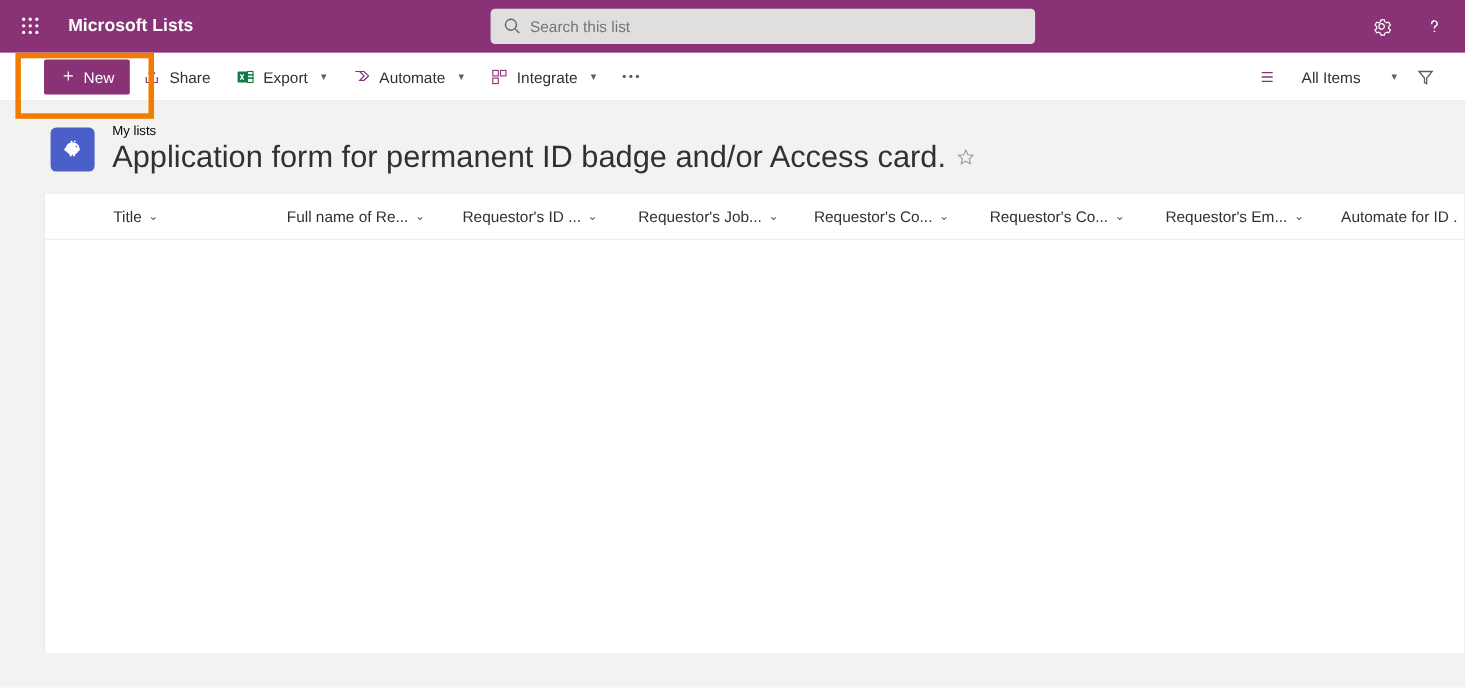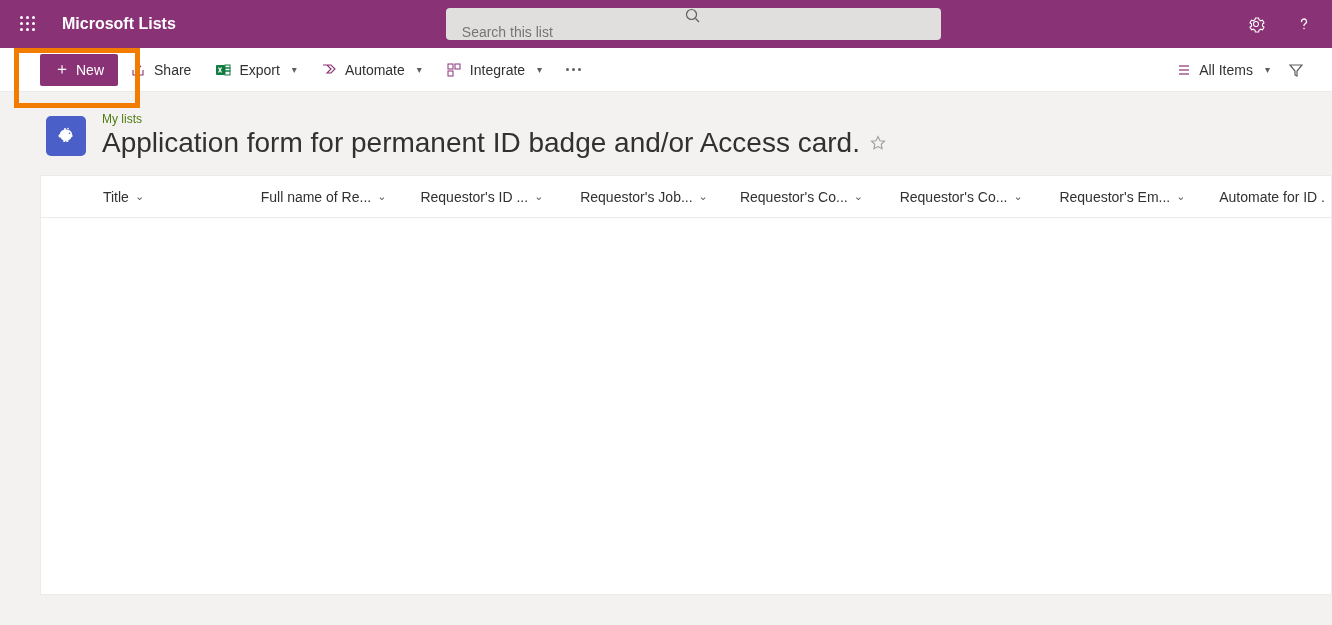--- a/index.html
+++ b/index.html
@@ -60,21 +60,20 @@
 
     .search-container {
       margin-left: 270px;
       display: flex;
       align-items: center;
       background: #e1dfdd;
       border-radius: 4px;
       width: 495px;
       height: 32px;
       padding: 0 12px;
-      flex-direction: column;
     }
 
     .search-icon {
       color: #605e5c;
       font-size: 16px;
     }
 
     .search-input {
       border: none;
       background: transparent;
@@ -191,21 +190,21 @@
     .command-bar-right {
       margin-left: auto;
       display: flex;
       align-items: center;
       gap: 10px;
     }
 
     .view-selector {
       display: flex;
       align-items: center;
-      gap: 8px;
+      gap: 24px;
       font-size: 14px;
       color: #323130;
       cursor: pointer;
     }
 
     .filter-icon {
       color: #605e5c;
       cursor: pointer;
       padding: 0 8px;
     }
@@ -229,21 +228,21 @@
       flex-shrink: 0;
     }
 
     .list-titles {
       display: flex;
       flex-direction: column;
     }
 
     .breadcrumb-text {
       font-size: 12px;
-      color: #4d7c0f;
+      color: #000000;
       margin-bottom: 1px;
     }
 
     .list-title {
       font-size: 28px;
       font-weight: 400;
       color: #323130;
       display: flex;
       align-items: center;
       gap: 10px;

